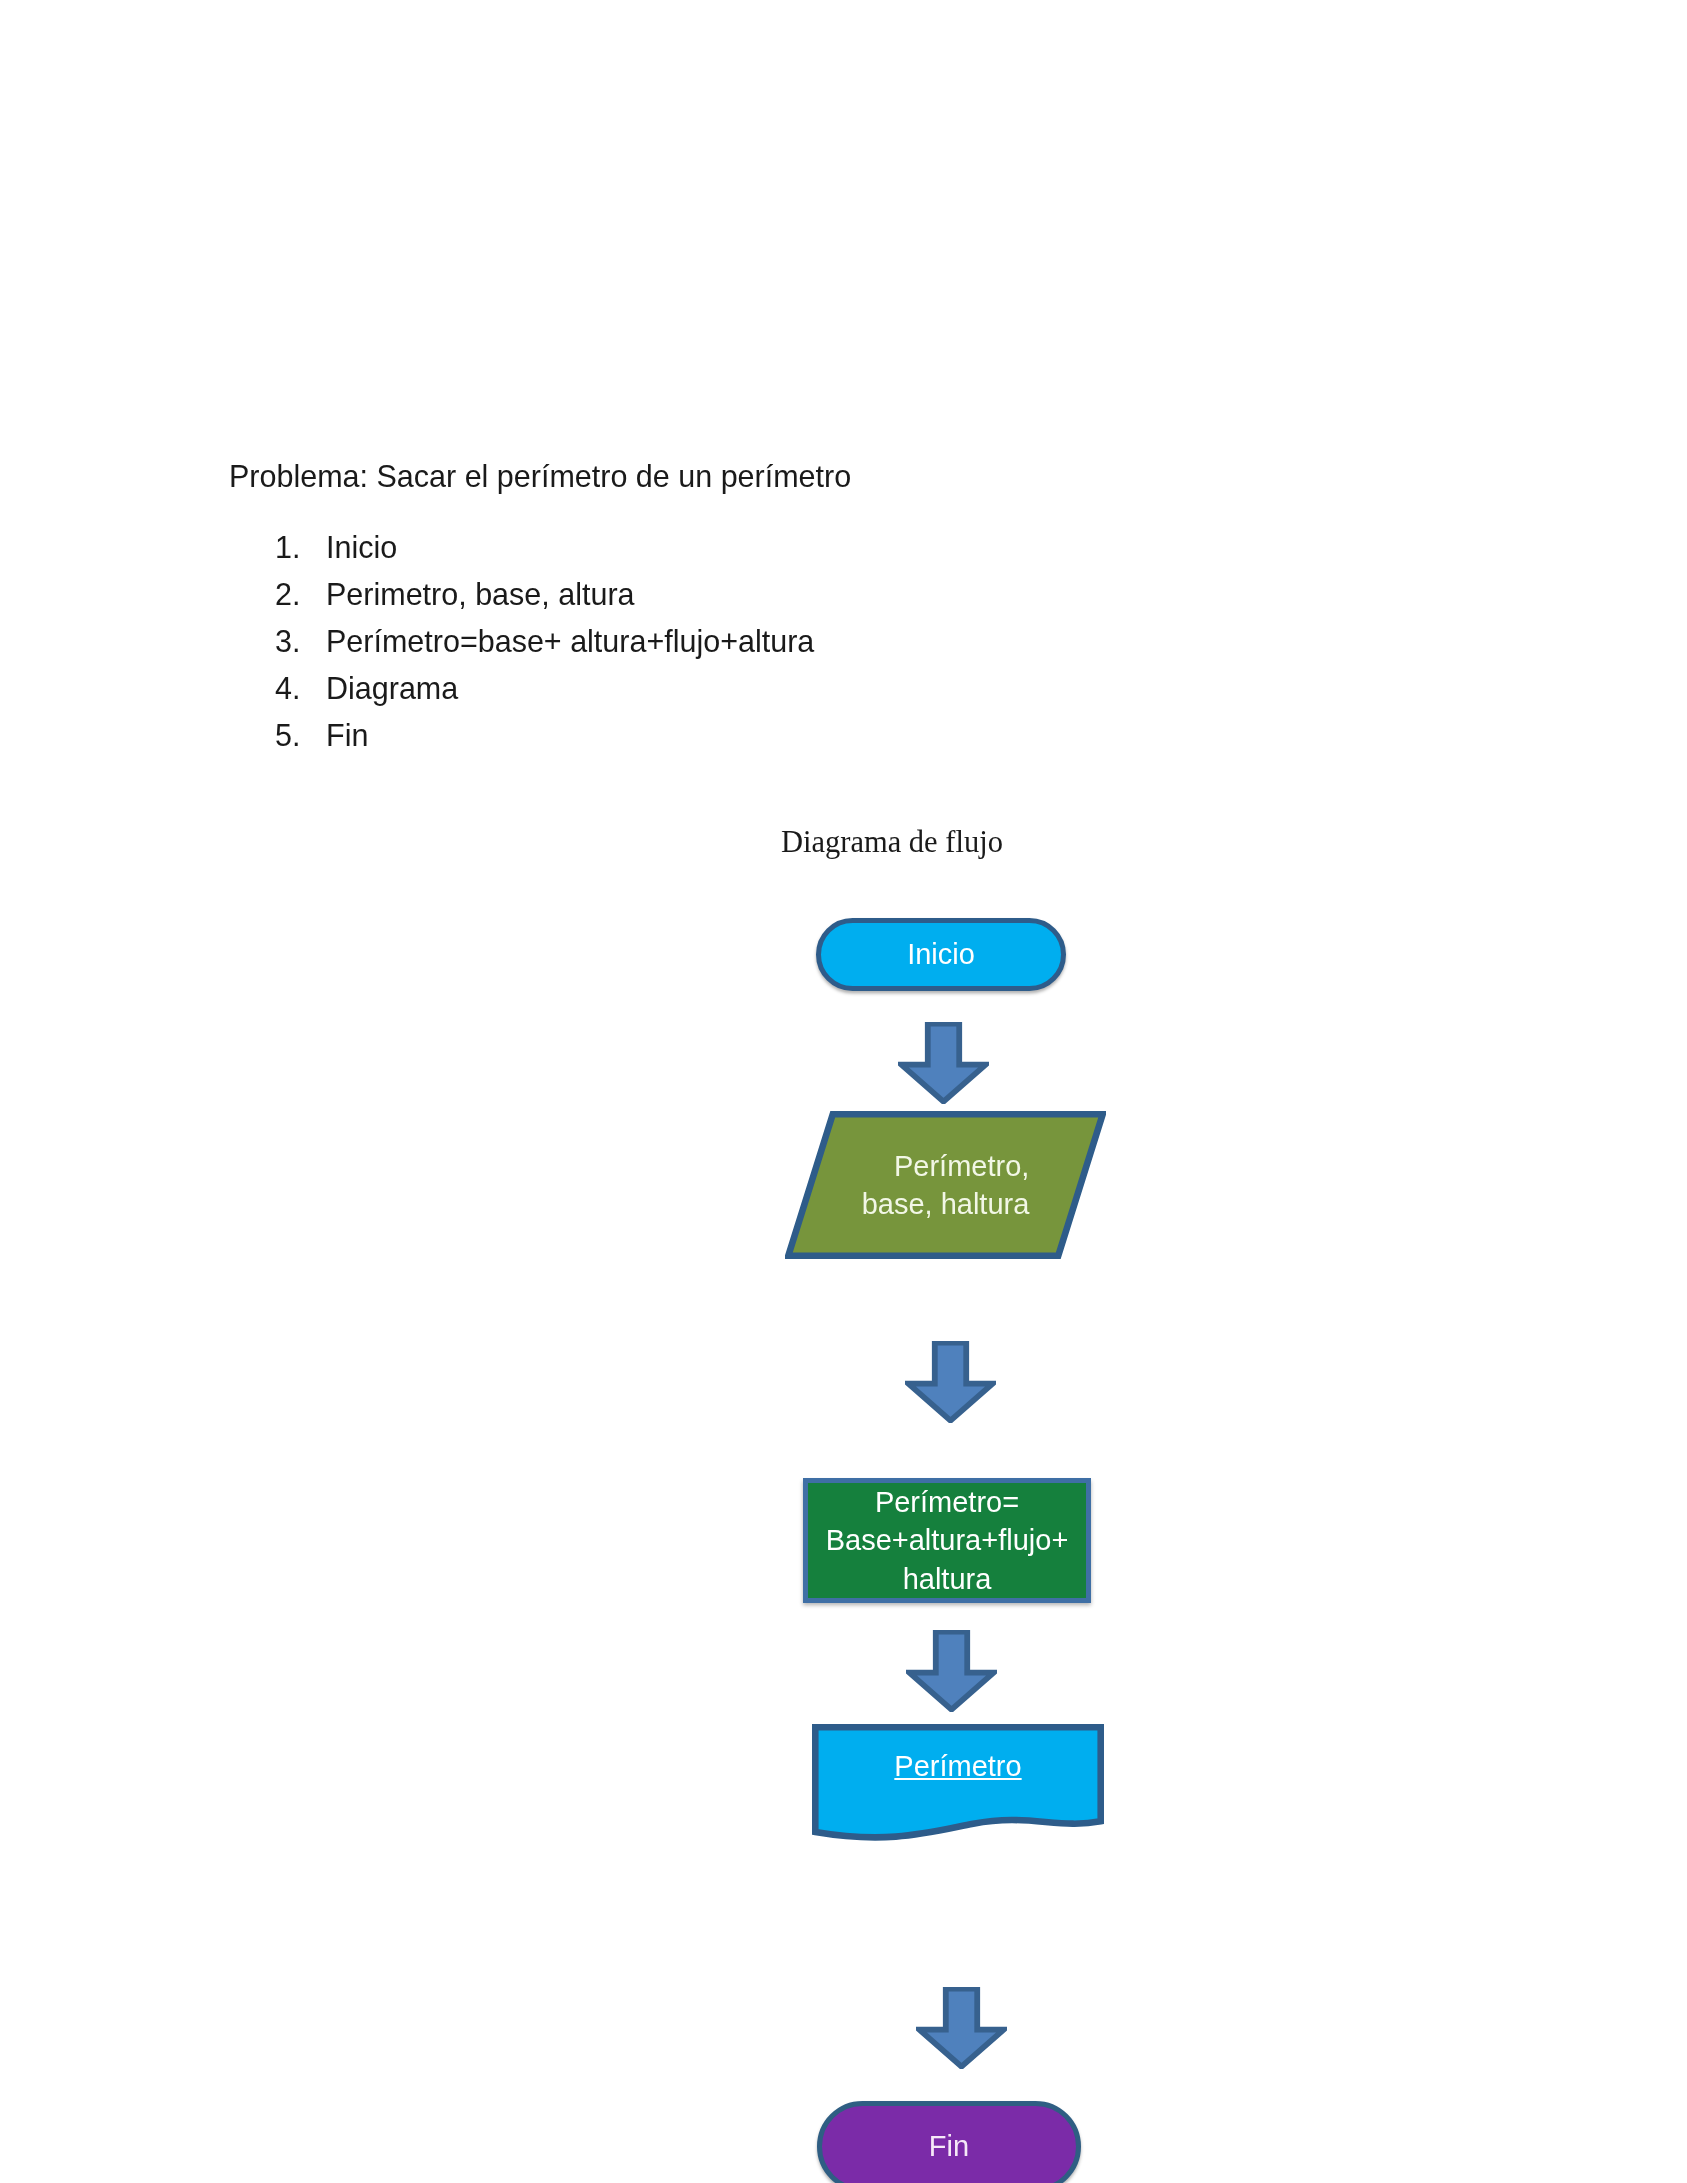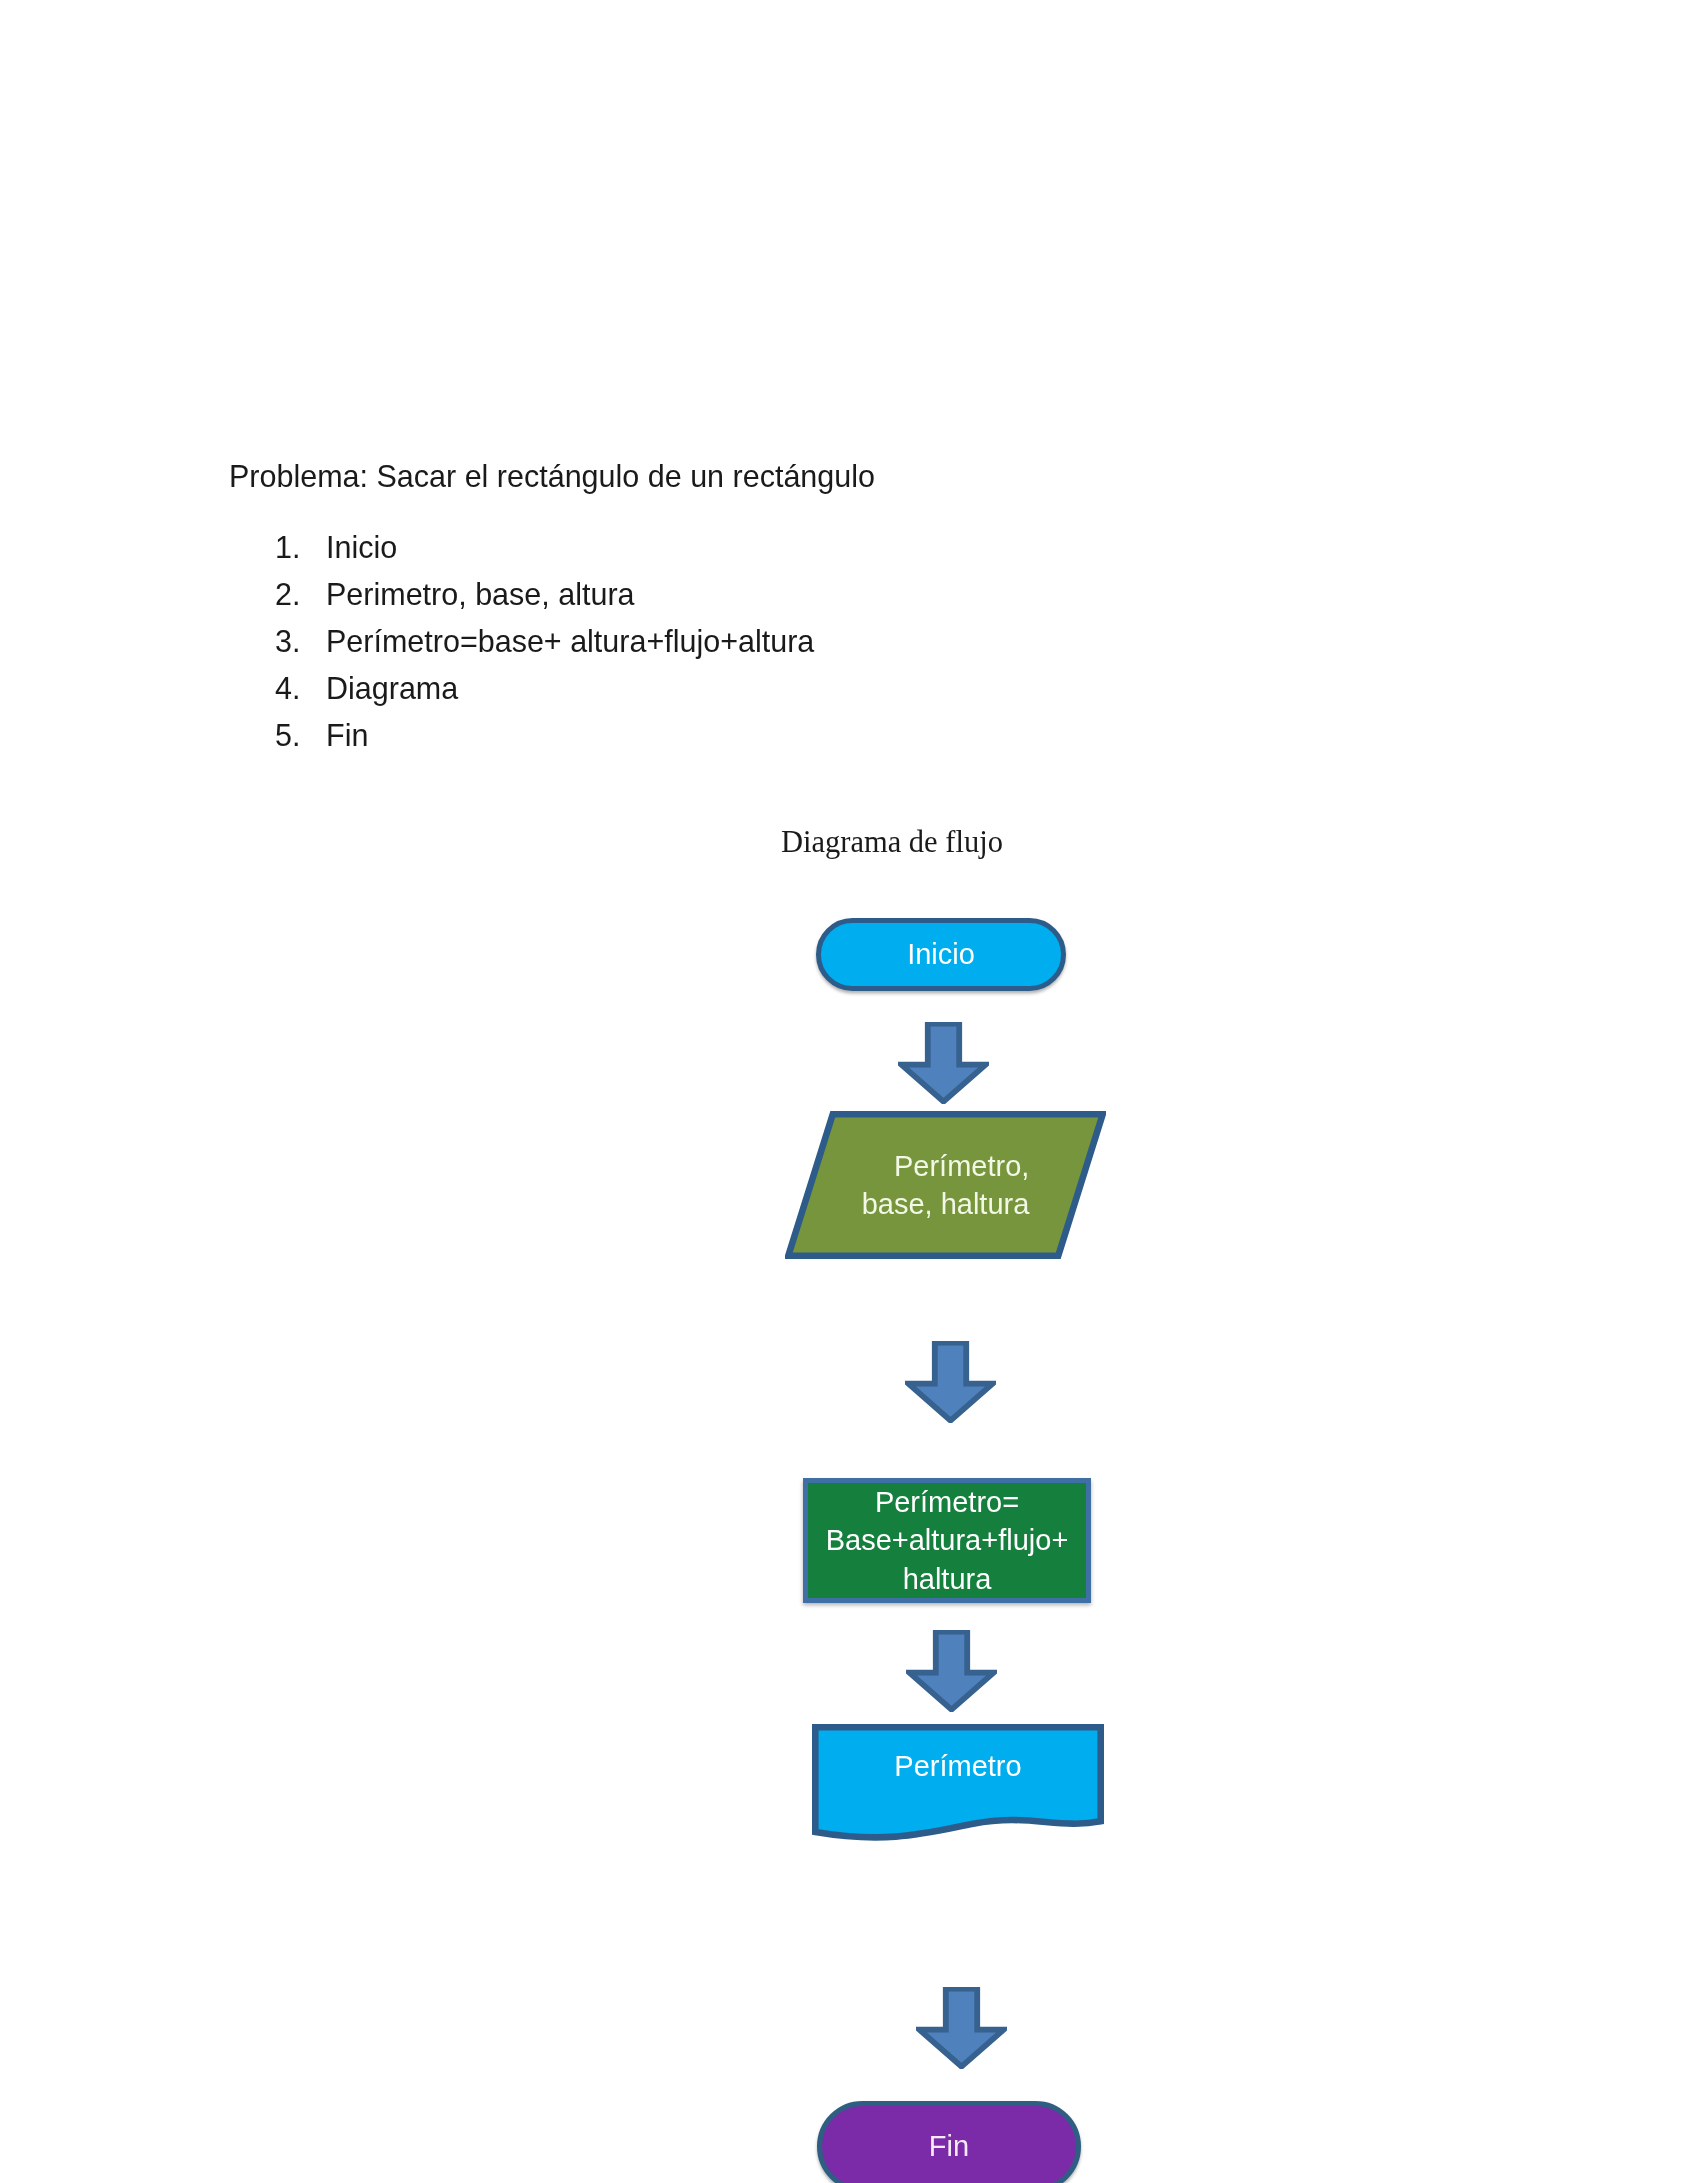--- a/index.html
+++ b/index.html
@@ -118,21 +118,21 @@
   .arrow { position: absolute; }
   .arrow svg { display: block; width: 100%; height: 100%; }
 </style>
 </head>
 <body>
 
 <div class="page">
 
   <div class="doc-text">
 
-    <p class="para">Problema: Sacar el rectángulo de un rectángulo</p>
+    <p class="para">Problema: Sacar el perímetro de un perímetro</p>
 
 
     <ol class="algo-list">
       <li class="algo-item">
         <span class="algo-num">1.</span>
         <span class="algo-label">Inicio</span>
       </li>
       <li class="algo-item">
         <span class="algo-num">2.</span>
         <span class="algo-label">Perimetro, base, altura</span>
@@ -186,21 +186,21 @@
     <div class="arrow" style="left:906px; top:1630px; width:91px; height:82px;">
       <svg viewBox="0 0 110 100" preserveAspectRatio="none" aria-hidden="true">
         <polygon points="36,2 74,2 74,52 106,52 55,97 4,52 36,52" fill="#4F81BD" stroke="#37618E" stroke-width="7" stroke-linejoin="miter"></polygon>
       </svg>
     </div>
 
     <div class="node" style="left:812px; top:1724px; width:292px; height:122px;">
       <svg class="docshape-svg" viewBox="0 0 355 148" preserveAspectRatio="none" aria-hidden="true">
         <path d="M4,4 L351,4 L351,118 C300,128 262,108 196,121 C140,132 92,146 4,131 Z" fill="#00AEEF" stroke="#2E5C8A" stroke-width="8" stroke-linejoin="miter"></path>
       </svg>
-      <span class="node-label" style="margin-bottom:38px;">Perímetro</span>
+      <span class="node-label" style="margin-bottom:38px;text-decoration:underline;">Perímetro</span>
     </div>
 
     <div class="arrow" style="left:916px; top:1987px; width:91px; height:82px;">
       <svg viewBox="0 0 110 100" preserveAspectRatio="none" aria-hidden="true">
         <polygon points="36,2 74,2 74,52 106,52 55,97 4,52 36,52" fill="#4F81BD" stroke="#37618E" stroke-width="7" stroke-linejoin="miter"></polygon>
       </svg>
     </div>
 
     <div class="node terminator term-end" style="left:817px; top:2101px; width:264px; height:91px;">
       <span class="node-label" style="color:#F6E9F8;">Fin</span>

